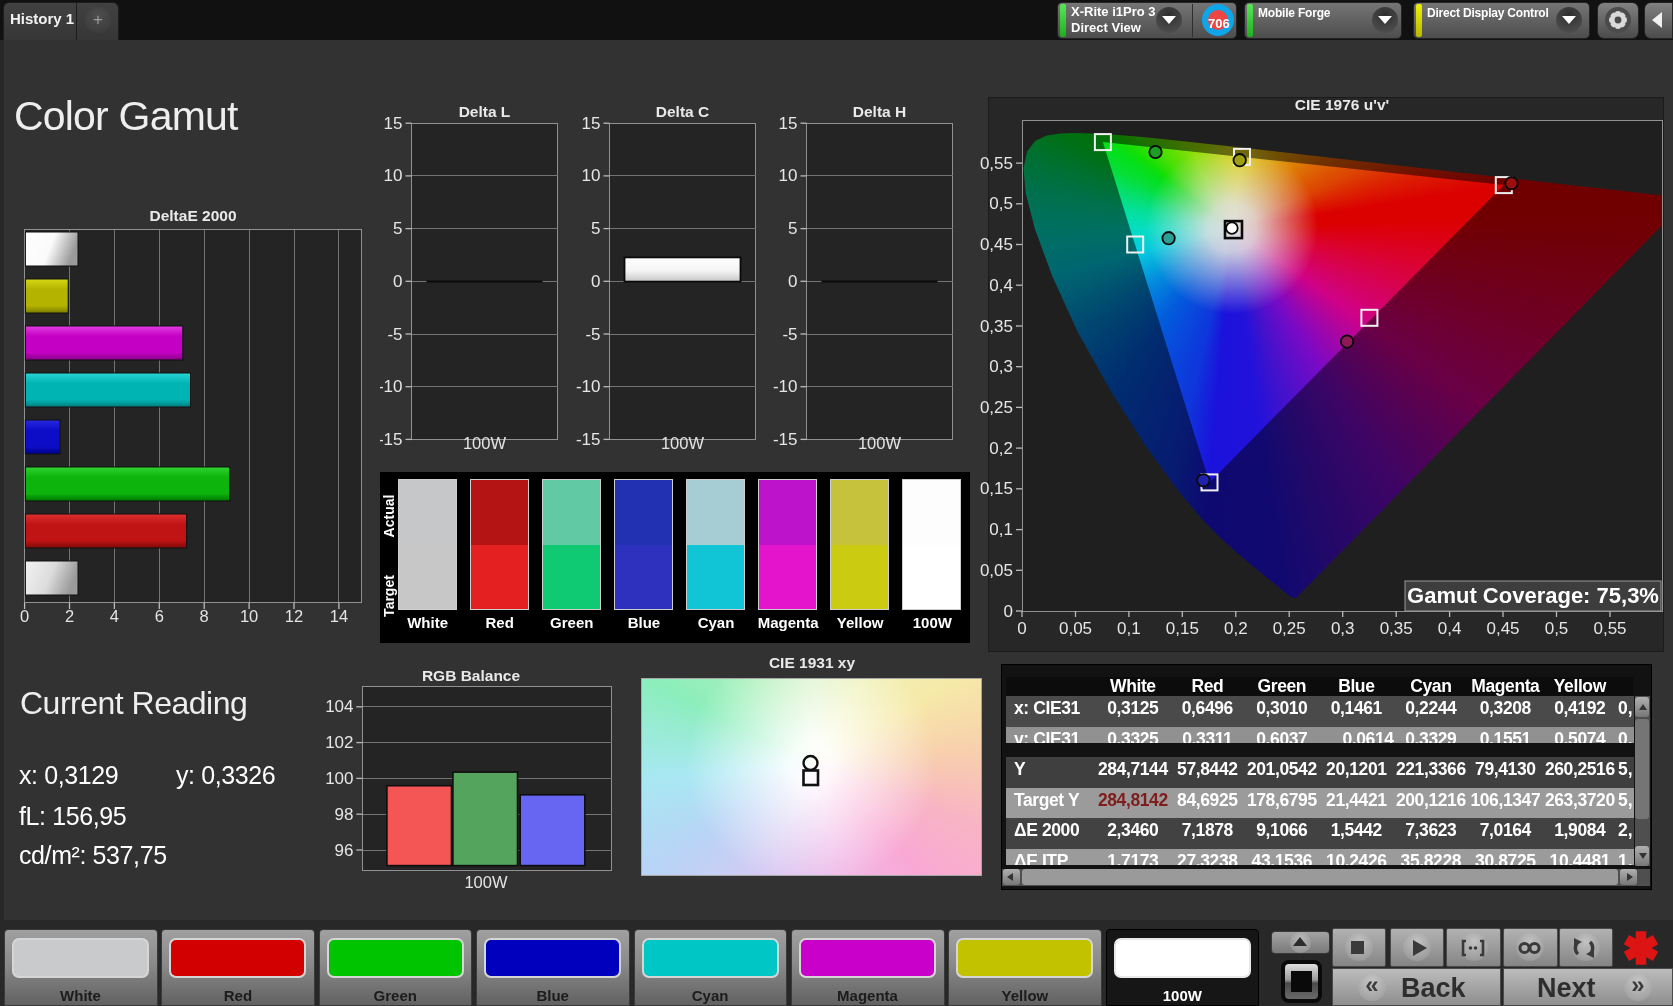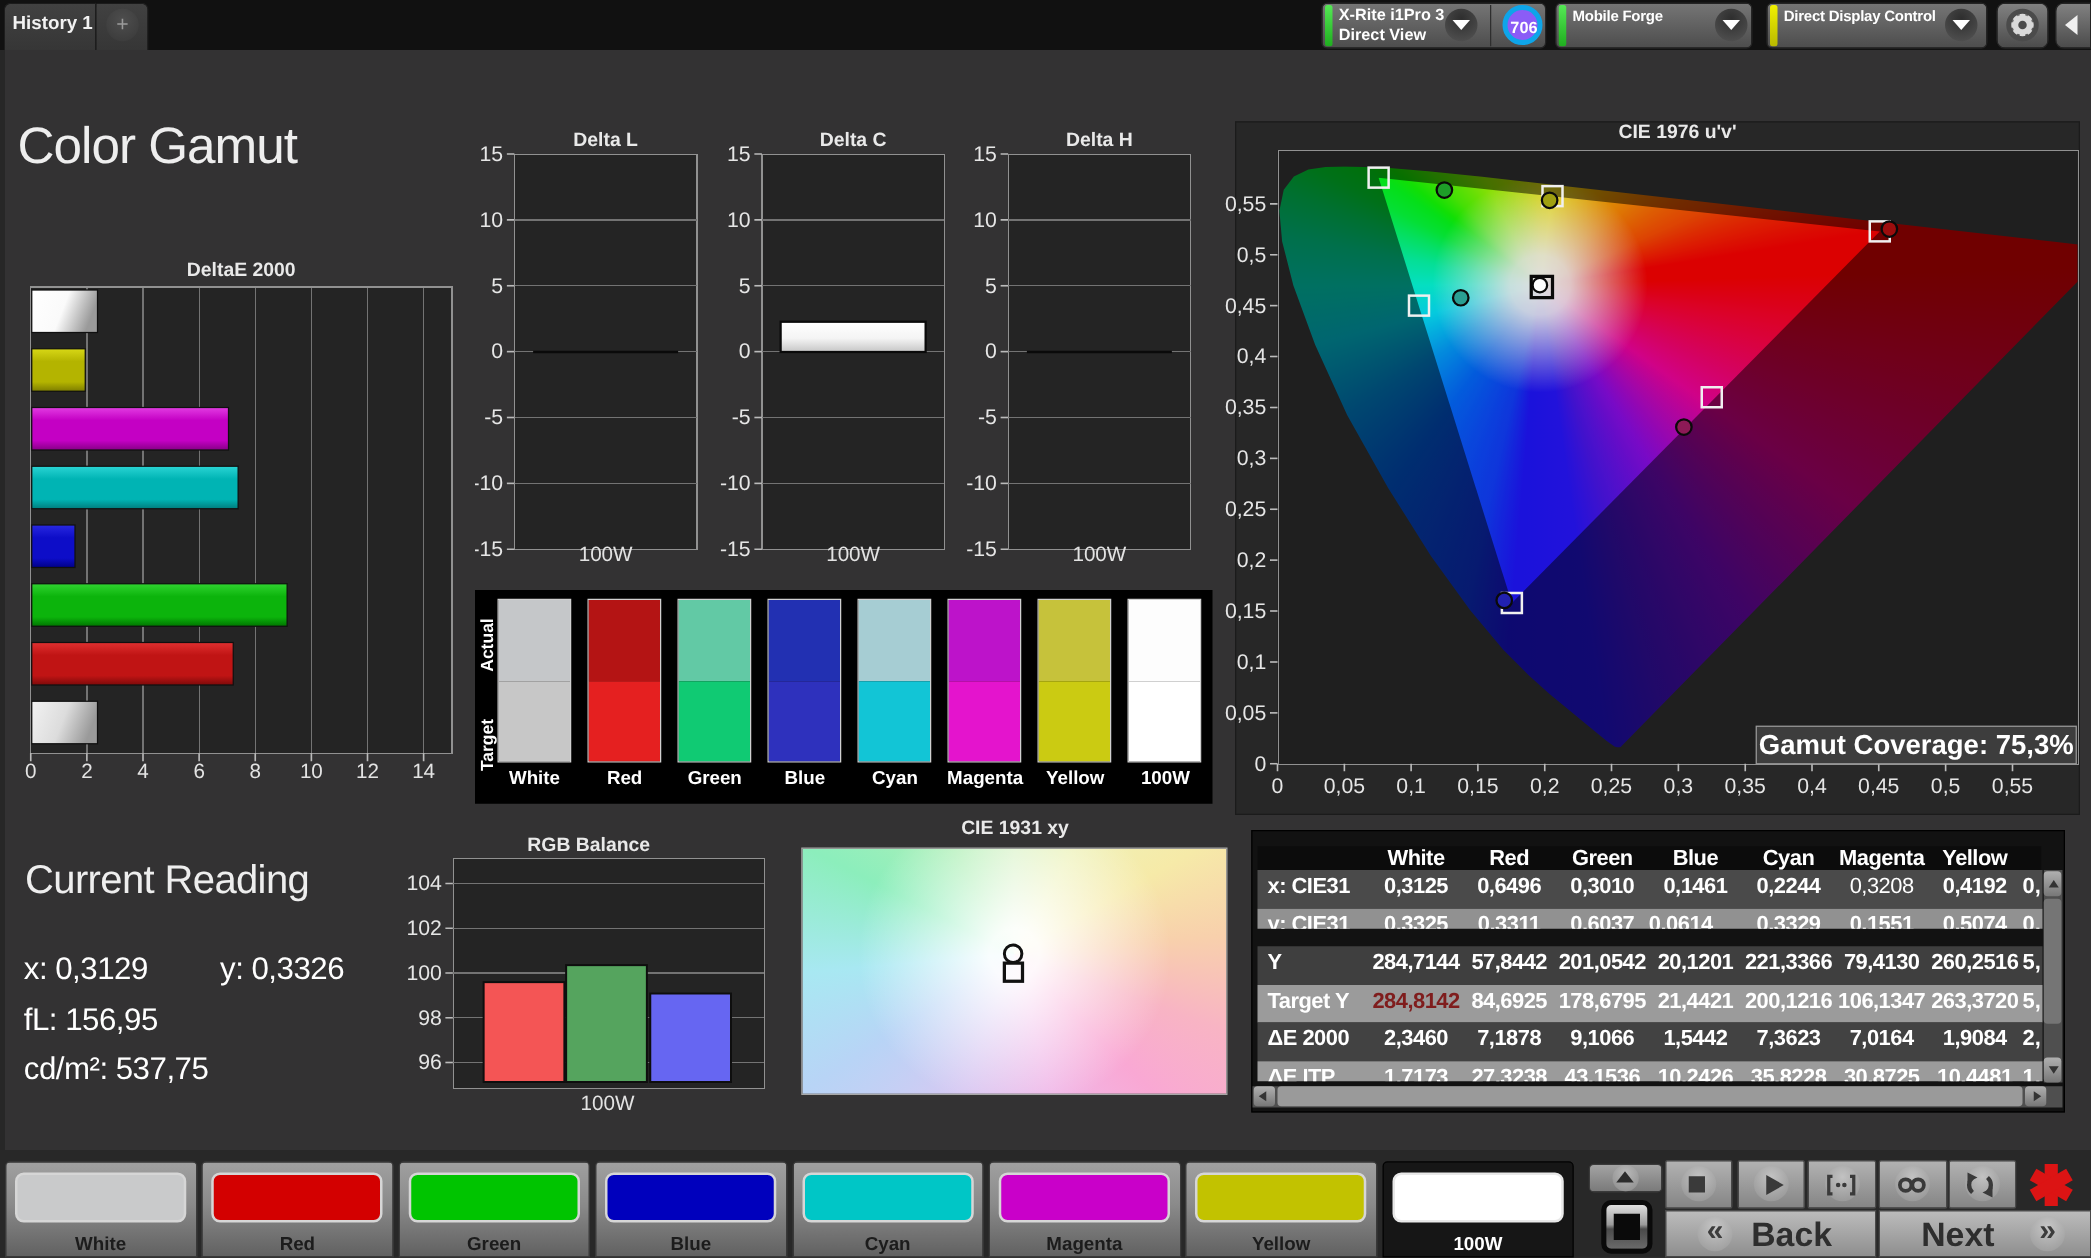--- a/index.html
+++ b/index.html
@@ -13,21 +13,21 @@
 <div class="abs" style="left:77px;top:2px;width:42px;height:38px;background:linear-gradient(#414141,#363636);border:1px solid #1d1d1d;border-left:none;border-bottom:none;border-radius:0 6px 0 0;"></div>
 <div class="abs" style="left:10px;top:10px;width:66px;font-size:15px;font-weight:bold;color:#f2f2f2;">History 1</div>
 <div class="abs" style="left:85px;top:7px;width:26px;height:26px;border-radius:50%;background:radial-gradient(circle at 50% 35%,#4e4e4e,#383838);color:#9a9a9a;font-size:17px;text-align:center;line-height:25px;">+</div>
 
 <div class="abs" style="left:1057px;top:2px;width:180px;height:37px;background:linear-gradient(#757575,#4d4d4d);border:1px solid #242424;border-radius:5px;"></div>
     <div class="abs" style="left:1060px;top:4px;width:6px;height:33px;background:linear-gradient(#55e855,#1fae1f);border-radius:2px;"></div>
     <div class="abs" style="left:1071px;top:4px;font-size:13px;font-weight:bold;color:#fff;line-height:16px;">X-Rite i1Pro 3<br>Direct View</div>
 <div class="abs" style="left:1156px;top:7px;width:26px;height:26px;border-radius:50%;background:radial-gradient(circle at 50% 30%,#2e2e2e,#555);"></div>
 <div class="abs" style="left:1162px;top:16px;width:0;height:0;border-left:7px solid transparent;border-right:7px solid transparent;border-top:8px solid #fff;"></div>
 <div class="abs" style="left:1192px;top:4px;width:1px;height:33px;background:#2e2e2e;"></div>
-<div class="abs" style="left:1202px;top:4px;width:32px;height:32px;border-radius:50%;background:#8b5cf6;border:4px solid #0ea5e9;color:#fff;font-size:13px;font-weight:bold;text-align:right;line-height:28px;">706</div>
+<div class="abs" style="left:1202px;top:4px;width:32px;height:32px;border-radius:50%;background:#ef4444;border:6px solid #0ea5e9;color:#fff;font-size:13px;font-weight:bold;text-align:left;line-height:28px;">706</div>
 <div class="abs" style="left:1244px;top:2px;width:158px;height:37px;background:linear-gradient(#757575,#4d4d4d);border:1px solid #242424;border-radius:5px;"></div>
     <div class="abs" style="left:1247px;top:4px;width:6px;height:33px;background:linear-gradient(#55e855,#1fae1f);border-radius:2px;"></div>
     <div class="abs" style="left:1258px;top:6px;font-size:12px;letter-spacing:-0.2px;font-weight:bold;color:#fff;">Mobile Forge</div>
 <div class="abs" style="left:1372px;top:7px;width:26px;height:26px;border-radius:50%;background:radial-gradient(circle at 50% 30%,#2e2e2e,#555);"></div>
 <div class="abs" style="left:1378px;top:16px;width:0;height:0;border-left:7px solid transparent;border-right:7px solid transparent;border-top:8px solid #fff;"></div>
 <div class="abs" style="left:1413px;top:2px;width:177px;height:37px;background:linear-gradient(#757575,#4d4d4d);border:1px solid #242424;border-radius:5px;"></div>
     <div class="abs" style="left:1416px;top:4px;width:6px;height:33px;background:linear-gradient(#f0f000,#b9b900);border-radius:2px;"></div>
     <div class="abs" style="left:1427px;top:6px;font-size:12px;letter-spacing:-0.2px;font-weight:bold;color:#fff;">Direct Display Control</div>
 <div class="abs" style="left:1556px;top:7px;width:26px;height:26px;border-radius:50%;background:radial-gradient(circle at 50% 30%,#2e2e2e,#555);"></div>
 <div class="abs" style="left:1562px;top:16px;width:0;height:0;border-left:7px solid transparent;border-right:7px solid transparent;border-top:8px solid #fff;"></div>
@@ -373,30 +373,30 @@
 <div class="abs" style="left:1393.6px;top:676px;width:74.5px;text-align:center;font-size:17.5px;letter-spacing:-0.4px;font-weight:bold;color:#fff;">Cyan</div>
 <div class="abs" style="left:1468.1px;top:676px;width:74.5px;text-align:center;font-size:17.5px;letter-spacing:-0.4px;font-weight:bold;color:#fff;">Magenta</div>
 <div class="abs" style="left:1542.6px;top:676px;width:74.5px;text-align:center;font-size:17.5px;letter-spacing:-0.4px;font-weight:bold;color:#fff;">Yellow</div>
 <div class="abs" style="left:1006px;top:696.0px;width:627.8px;height:30.6px;background:#4a4a4a;overflow:hidden;">
       <div style="position:absolute;left:8px;top:2px;font-size:17.5px;letter-spacing:-0.4px;font-weight:bold;color:#fff;">x: CIE31</div>
       <div style="position:absolute;left:89.6px;top:2px;width:74.5px;text-align:center;font-size:17.5px;letter-spacing:-0.4px;font-weight:bold;color:#fff;">0,3125</div>
       <div style="position:absolute;left:164.1px;top:2px;width:74.5px;text-align:center;font-size:17.5px;letter-spacing:-0.4px;font-weight:bold;color:#fff;">0,6496</div>
       <div style="position:absolute;left:238.6px;top:2px;width:74.5px;text-align:center;font-size:17.5px;letter-spacing:-0.4px;font-weight:bold;color:#fff;">0,3010</div>
       <div style="position:absolute;left:313.1px;top:2px;width:74.5px;text-align:center;font-size:17.5px;letter-spacing:-0.4px;font-weight:bold;color:#fff;">0,1461</div>
       <div style="position:absolute;left:387.6px;top:2px;width:74.5px;text-align:center;font-size:17.5px;letter-spacing:-0.4px;font-weight:bold;color:#fff;">0,2244</div>
-      <div style="position:absolute;left:462.1px;top:2px;width:74.5px;text-align:center;font-size:17.5px;letter-spacing:-0.4px;font-weight:normal;color:#fff;">0,3208</div>
+      <div style="position:absolute;left:462.1px;top:2px;width:74.5px;text-align:center;font-size:17.5px;letter-spacing:-0.4px;font-weight:bold;color:#fff;">0,3208</div>
       <div style="position:absolute;left:536.6px;top:2px;width:74.5px;text-align:center;font-size:17.5px;letter-spacing:-0.4px;font-weight:bold;color:#fff;">0,4192</div>
       <div style="position:absolute;left:612px;top:2px;width:40px;font-size:17.5px;font-weight:bold;color:#fff;">0,</div>
     </div>
 <div class="abs" style="left:1006px;top:726.6px;width:627.8px;height:16px;background:#919191;overflow:hidden;">
       <div style="position:absolute;left:8px;top:2px;font-size:17.5px;letter-spacing:-0.4px;font-weight:bold;color:#fff;">y: CIE31</div>
       <div style="position:absolute;left:89.6px;top:2px;width:74.5px;text-align:center;font-size:17.5px;letter-spacing:-0.4px;font-weight:bold;color:#fff;">0,3325</div>
       <div style="position:absolute;left:164.1px;top:2px;width:74.5px;text-align:center;font-size:17.5px;letter-spacing:-0.4px;font-weight:bold;color:#fff;">0,3311</div>
       <div style="position:absolute;left:238.6px;top:2px;width:74.5px;text-align:center;font-size:17.5px;letter-spacing:-0.4px;font-weight:bold;color:#fff;">0,6037</div>
-      <div style="position:absolute;left:313.1px;top:2px;width:74.5px;text-align:left;font-size:17.5px;letter-spacing:-0.4px;font-weight:bold;color:#fff;">0,0614</div>
+      <div style="position:absolute;left:313.1px;top:2px;width:74.5px;text-align:right;font-size:17.5px;letter-spacing:-0.4px;font-weight:bold;color:#fff;">0,0614</div>
       <div style="position:absolute;left:387.6px;top:2px;width:74.5px;text-align:center;font-size:17.5px;letter-spacing:-0.4px;font-weight:bold;color:#fff;text-decoration:underline;">0,3329</div>
       <div style="position:absolute;left:462.1px;top:2px;width:74.5px;text-align:center;font-size:17.5px;letter-spacing:-0.4px;font-weight:bold;color:#fff;">0,1551</div>
       <div style="position:absolute;left:536.6px;top:2px;width:74.5px;text-align:center;font-size:17.5px;letter-spacing:-0.4px;font-weight:bold;color:#fff;">0,5074</div>
       <div style="position:absolute;left:612px;top:2px;width:40px;font-size:17.5px;font-weight:bold;color:#fff;">0,</div>
     </div>
 <div class="abs" style="left:1006px;top:757.2px;width:627.8px;height:30.6px;background:#3f3f3f;overflow:hidden;">
       <div style="position:absolute;left:8px;top:2px;font-size:17.5px;letter-spacing:-0.4px;font-weight:bold;color:#fff;">Y</div>
       <div style="position:absolute;left:89.6px;top:2px;width:74.5px;text-align:center;font-size:17.5px;letter-spacing:-0.4px;font-weight:bold;color:#fff;">284,7144</div>
       <div style="position:absolute;left:164.1px;top:2px;width:74.5px;text-align:center;font-size:17.5px;letter-spacing:-0.4px;font-weight:bold;color:#fff;">57,8442</div>
       <div style="position:absolute;left:238.6px;top:2px;width:74.5px;text-align:center;font-size:17.5px;letter-spacing:-0.4px;font-weight:bold;color:#fff;">201,0542</div>

